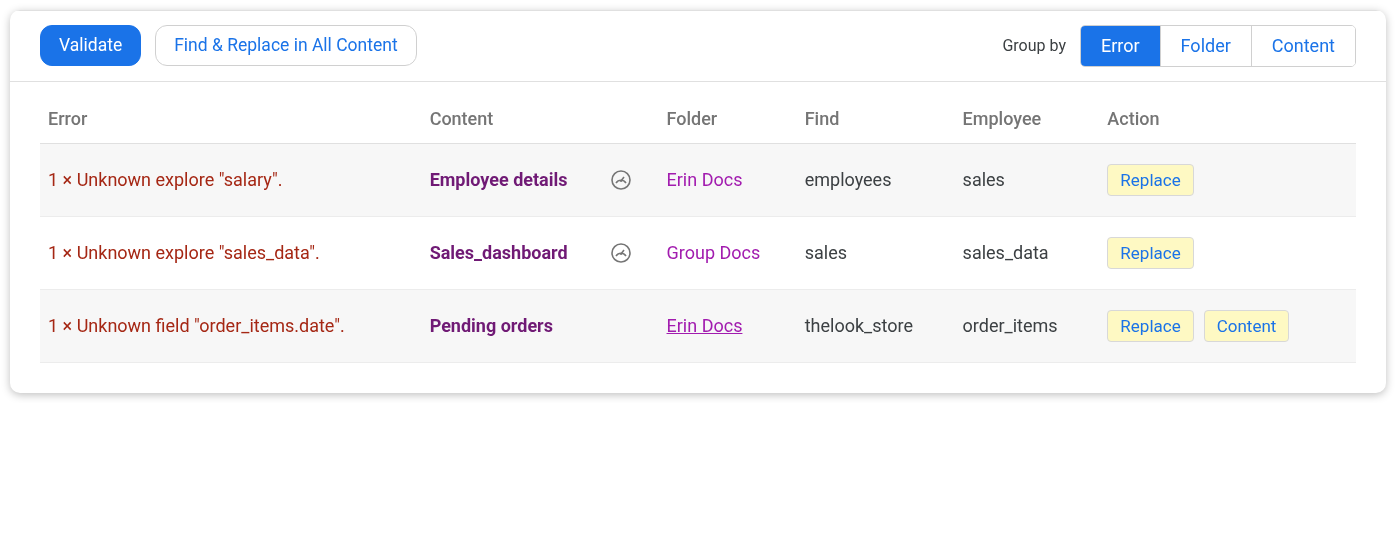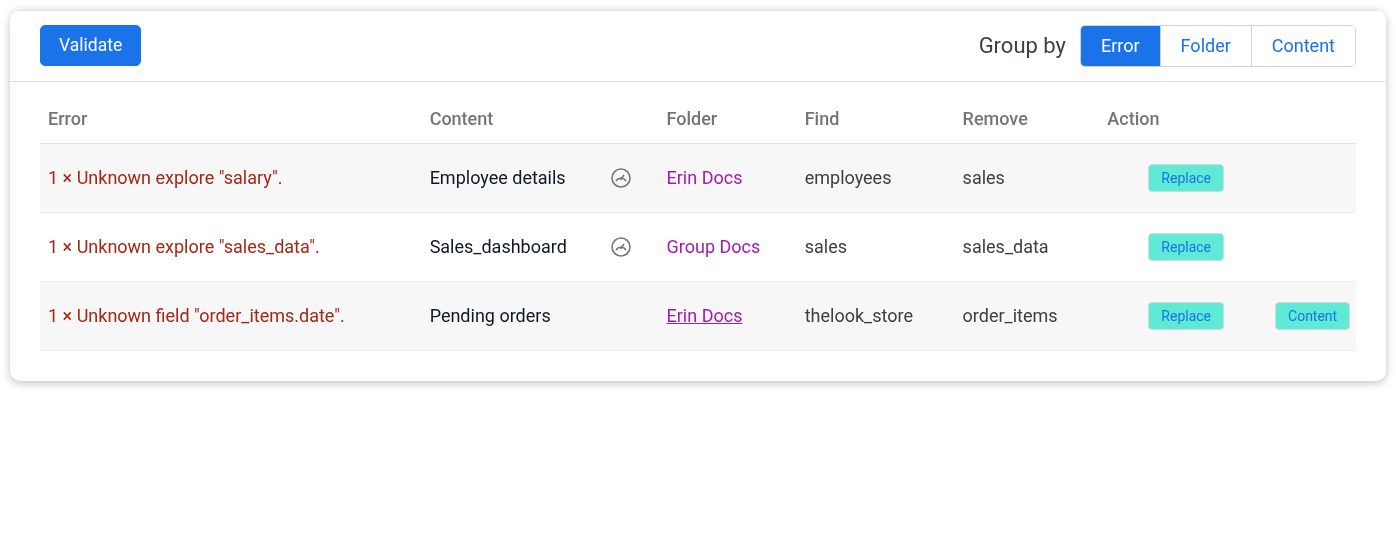--- a/index.html
+++ b/index.html
@@ -41,38 +41,38 @@
       gap: 14px;
       align-items: center;
     }
     .toolbar-right {
       display: flex;
       align-items: center;
       gap: 14px;
     }
     .btn {
       font-size: 17.5px;
-      border-radius: 5px;
+      border-radius: 12px;
       padding: 9px 18px;
       cursor: pointer;
       font-family: inherit;
       line-height: 1.2;
     }
     .btn-primary {
       background: #1a73e8;
       color: #fff;
       border: 1px solid #1a73e8;
     }
     .btn-outline {
       background: #fff;
       color: #1a73e8;
       border: 1px solid #d0d0d0;
     }
     .group-label {
-      font-size: 22px;
+      font-size: 16px;
       color: #3c4043;
     }
     .segmented {
       display: flex;
       border: 1px solid #d0d0d0;
       border-radius: 5px;
       overflow: hidden;
     }
     .seg-btn {
       font-size: 18px;
@@ -127,62 +127,62 @@
     col.c-explore { width: 11%; }
     col.c-action  { width: 19.5%; }
     .error-text {
       color: #a52714;
     }
     .link {
       color: #a21caf;
       cursor: pointer;
     }
     .link.bold {
-      font-weight: 400;
-      color: #0f172a;
+      font-weight: 700;
+      color: #701a75;
     }
     .link.underline {
       text-decoration: underline;
     }
     .content-cell {
       display: flex;
       align-items: center;
       gap: 10px;
       justify-content: space-between;
       padding-right: 18px;
     }
     .gauge-icon {
       flex: 0 0 auto;
       display: inline-flex;
     }
     .action-cell {
       display: flex;
       gap: 10px;
     }
     .small-btn {
-      font-size: 14px;
-      background: #5eead4;
+      font-size: 17px;
+      background: #fef9c3;
       color: #1a73e8;
       border: 1px solid #d8d8d8;
       border-radius: 4px;
       padding: 5px 12px;
       cursor: pointer;
       font-family: inherit;
-      margin-left: 41px;
     }
   </style>
 </head>
 <body>
 
 <div class="card">
 
 
   <div class="toolbar">
     <div class="toolbar-left">
       <button class="btn btn-primary">Validate</button>
+      <button class="btn btn-outline">Find &amp; Replace in All Content</button>
     </div>
     <div class="toolbar-right">
       <span class="group-label">Group by</span>
       <div class="segmented">
         <button class="seg-btn active">Error</button>
         <button class="seg-btn">Folder</button>
         <button class="seg-btn">Content</button>
       </div>
     </div>
   </div>
@@ -196,21 +196,21 @@
           <col class="c-model">
           <col class="c-explore">
           <col class="c-action">
       </colgroup>
       <thead>
         <tr>
           <th>Error</th>
           <th>Content</th>
           <th>Folder</th>
           <th>Find</th>
-          <th>Remove</th>
+          <th>Employee</th>
           <th>Action</th>
         </tr>
       </thead>
       <tbody id="rows-body">
       <tr>
             <td><span class="error-text">1 × Unknown explore "salary".</span></td>
             <td>
               <div class="content-cell">
                 <span class="link bold">Employee details</span>
                 <span class="gauge-icon">

